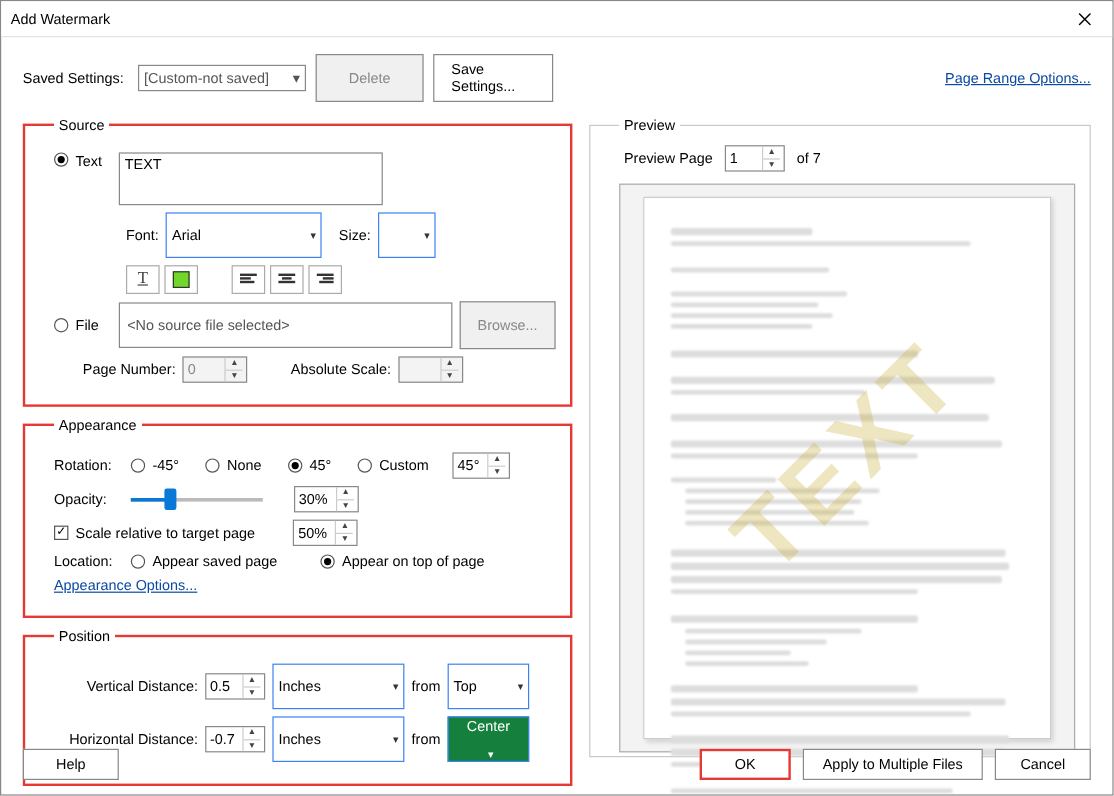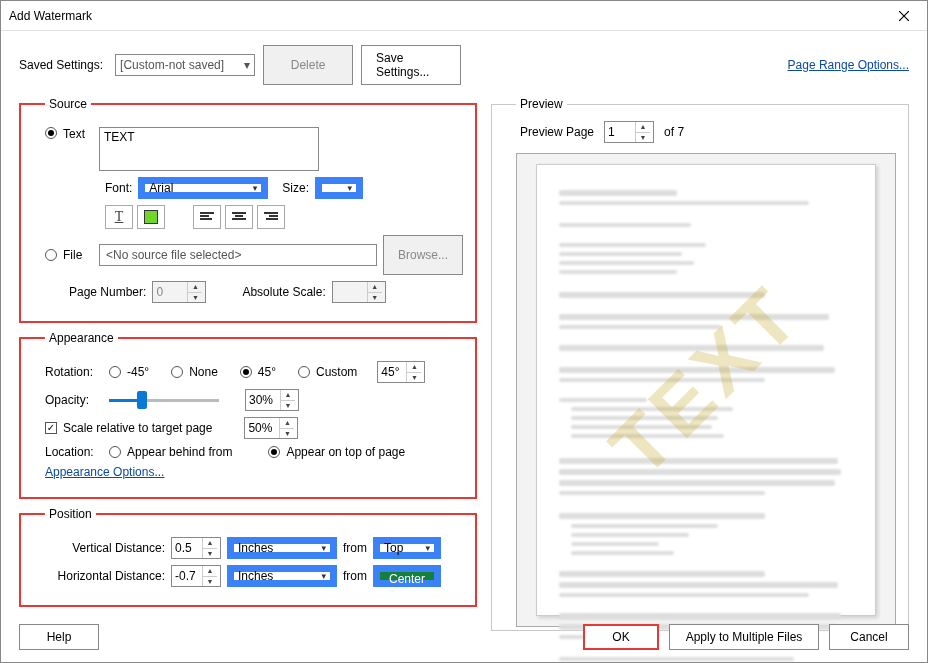--- a/index.html
+++ b/index.html
@@ -85,21 +85,21 @@
     display:inline-flex;align-items:center;justify-content:center;
     flex-shrink:0;
     font-size:10px;line-height:1;
   }
 
   textarea.txt {
     width:220px;height:44px;border:1px solid #888;resize:none;
     font-family:inherit;font-size:12px;padding:2px 4px;
   }
   .combo {
-    height:22px;border:7px solid #3b82f6;background:#fff;
+    height:38px;border:1px solid #3b82f6;background:#fff;
     display:flex;align-items:center;justify-content:space-between;
     padding:0 4px;
   }
   .combo .arrow { font-size:9px;color:#333;padding-left:4px; }
   .spinbox {
     height:22px;border:1px solid #888;background:#fff;
     display:flex;align-items:center;
     min-width:54px;
   }
   .spinbox input {
@@ -163,21 +163,21 @@
   .btn.hl{border:2px solid #e53935;}
 
   .lbl60{display:inline-block;min-width:58px;}
   .lbl120{display:inline-block;min-width:120px;text-align:right;}
   .combo.sel{background:#15803d;color:#fff;flex-direction:column;}
   .combo.sel .arrow{color:#fff;}
   .combo.w110{width:110px;}
   .combo.w130{width:130px;}
   .combo.w70{width:68px;}
   .txtstatic {
-    height:22px;border:1px solid #888;background:#fff;
+    height:38px;border:1px solid #888;background:#fff;
     display:flex;align-items:center;padding:0 6px;flex:1;color:#555;
   }
   .align-icon{display:inline-block;width:14px;height:12px;}
   .align-icon span{display:block;height:2px;background:#333;margin:1px 0;}
   .clr-swatch{width:14px;height:14px;background:#72d52a;border:1px solid #333;}
   .underline-T{font-family:serif;font-size:14px;text-decoration:underline;color:#444;}
 </style>
 </head>
 <body>
 
@@ -345,21 +345,21 @@
             <div class="arrows">
                 <div>▲</div>
                 <div>▼</div>
               </div>
           </div>
         </div>
 
         <div class="row">
           <span class="lbl60">Location:</span>
           <span class="radio"></span>
-          <span>Appear behind from</span>
+          <span>Appear saved page</span>
           <span style="width:24px"></span>
           <span class="radio">
               <span class="dot"></span>
             </span>
           <span>Appear on top of page</span>
         </div>
 
         <div class="row">
           <span class="linkblue">Appearance Options...</span>
         </div>

